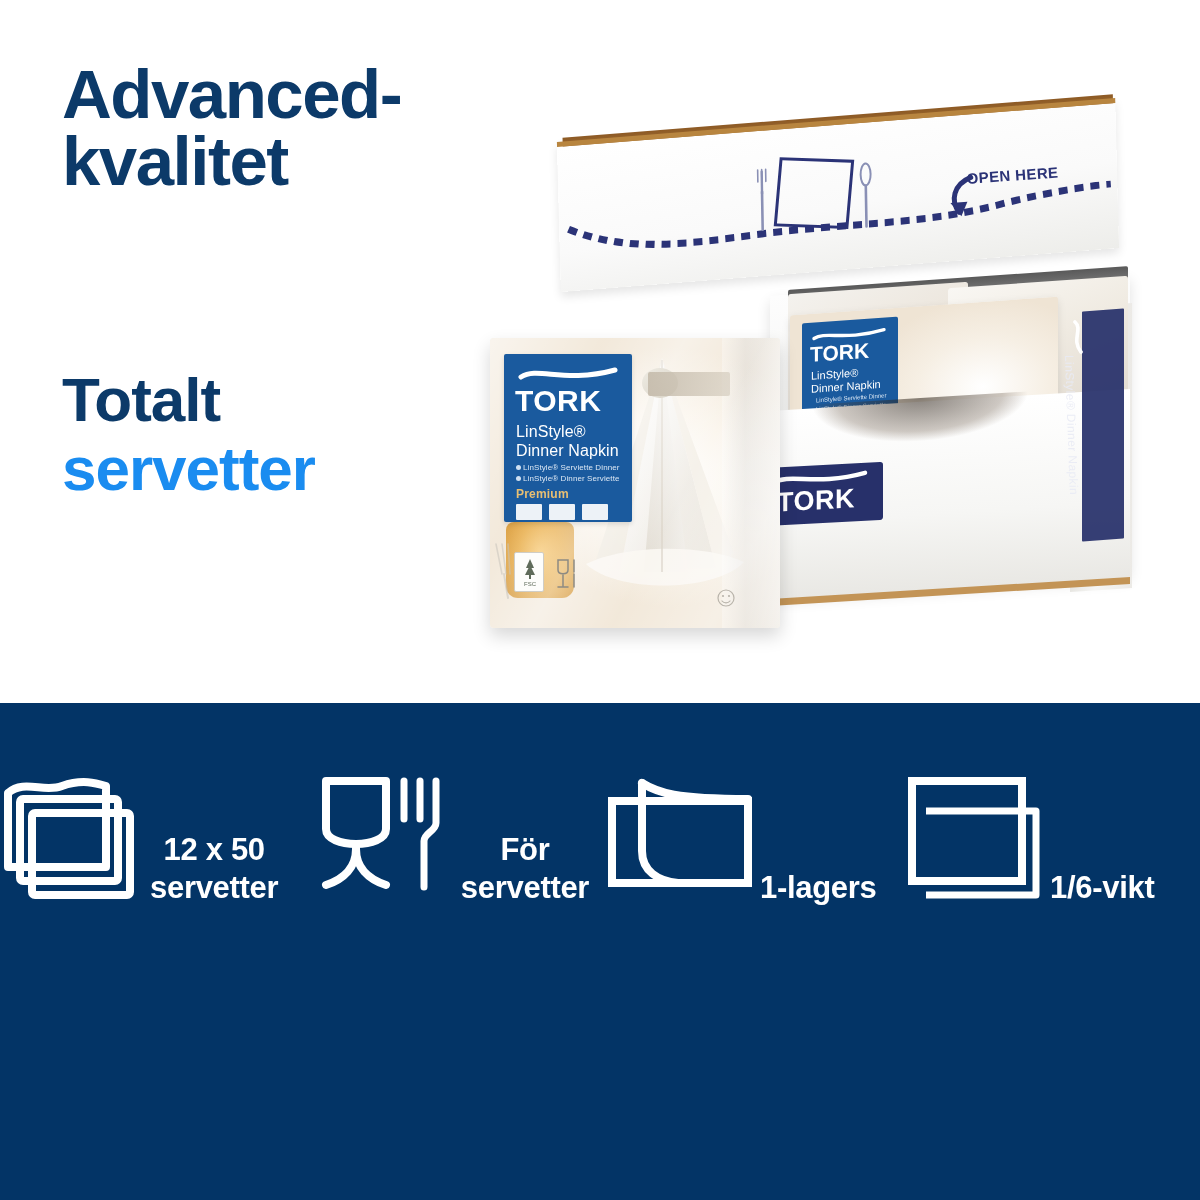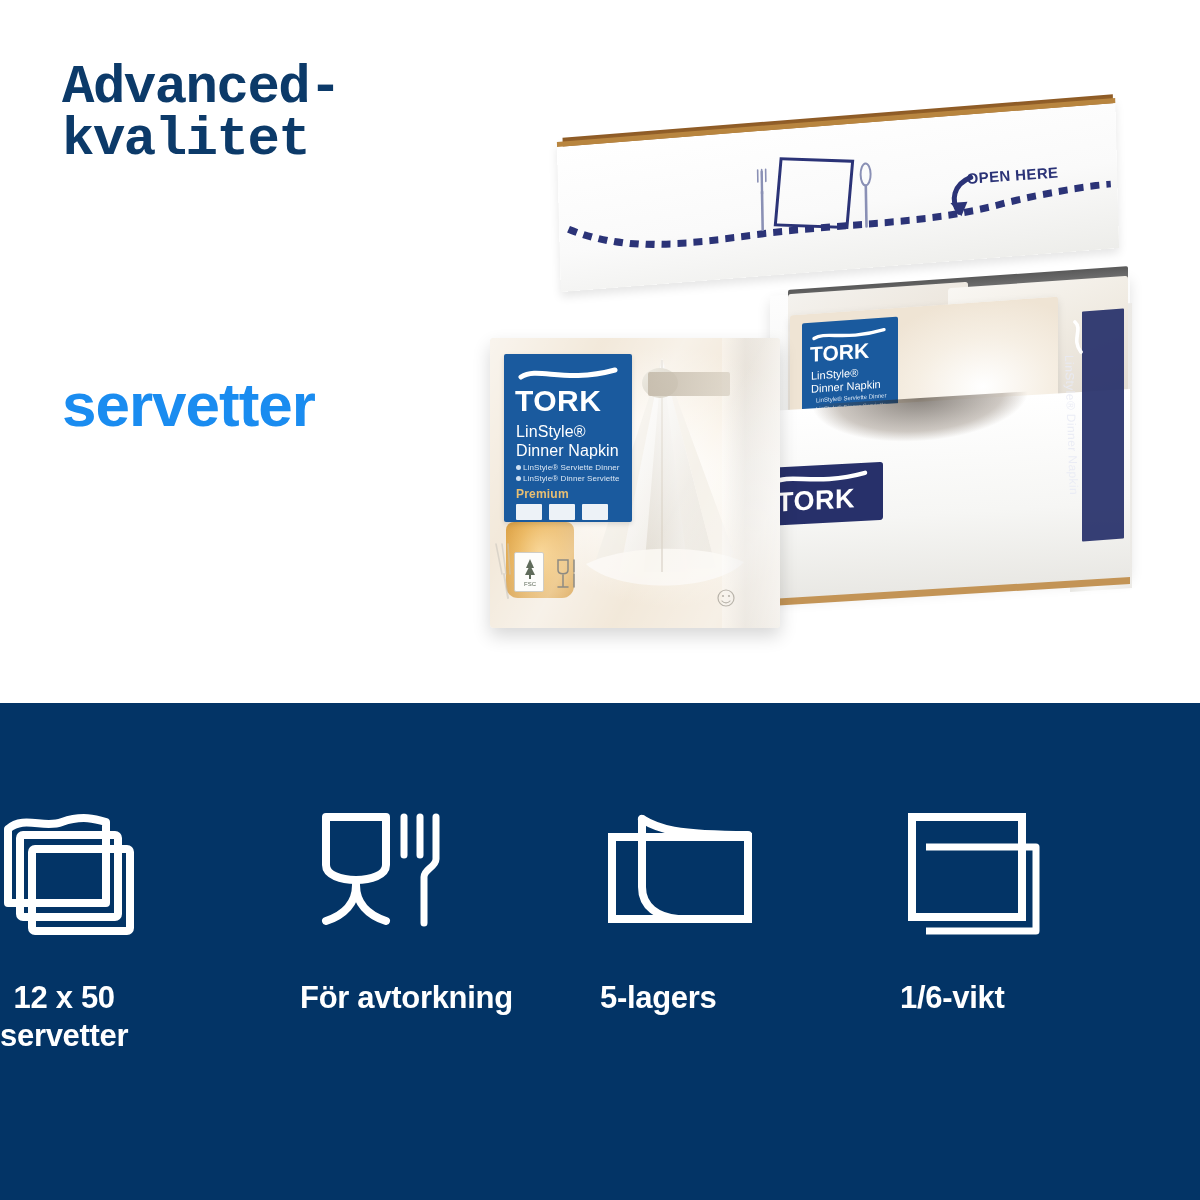--- a/index.html
+++ b/index.html
@@ -10,22 +10,22 @@
     overflow:hidden;
     position:relative;
   }
   .page { position:relative; width:1200px; height:1200px; background:#fff; }
 
   
   .top-section { position:absolute; left:0; top:0; width:1200px; height:703px; background:#ffffff; }
 
   .headline {
     position:absolute; left:62px; top:62px;
-    font-size:54px; line-height:0.97; font-weight:bold;
-    color:#0c3a69; letter-spacing:-1.5px; white-space:pre-line;font-family:Liberation Mono, monospace;
+    font-size:69px; line-height:0.97; font-weight:bold;
+    color:#0c3a69; letter-spacing:-1.5px; white-space:pre-line;
   }
   .totalt-block { position:absolute; left:62px; top:368px; }
   .totalt-line {
     font-size:62px; line-height:1.03; font-weight:bold;
     color:#0c3a69; letter-spacing:-1px;
   }
   .count-line {
     font-size:62px; line-height:1.18; font-weight:bold;
     color:#1a8cf0; letter-spacing:-1px;
   }
@@ -242,41 +242,42 @@
   
   .bottom-section {
     position:absolute; left:0; top:703px; width:1200px; height:497px;
     background:#033466;
   }
   .feature-row {
     position:absolute; left:0; top:0; width:1200px; height:497px;
     display:flex; align-items:flex-start;
   }
   .feature {
-    flex:1 1 0; display:flex; flex-direction:column; align-items:flex-start;
-    padding-top:100px;
+    flex:1 1 0; display:flex; align-items:flex-end;
+    padding-top:64px;
   }
   .feature-icon { height:140px; display:flex; align-items:center; justify-content:center; }
   .feature-label {
     margin-top:36px; color:#ffffff; font-size:31px; font-weight:bold;
     line-height:1.22; text-align:center; letter-spacing:-0.3px; white-space:pre-line;
   }
   .f1 .feature-label, .f3 .feature-label, .f4 .feature-label { text-align:center; }
 </style>
 </head>
 <body>
 
 <div class="page">
 
   <div class="top-section">
 
     <div class="headline">Advanced-
 kvalitet</div>
 
     <div class="totalt-block">
+      <div class="totalt-line">Totalt</div>
       <div class="servetter-line">servetter</div>
     </div>
 
     <div class="product-photo">
 
       <div class="ph carton-body"></div>
       <div class="ph carton-sidepanel"></div>
 
       <div class="ph dark-wrap"></div>
       <div class="ph pack-inside-a"></div>
@@ -454,32 +455,32 @@
         <div class="feature-icon">
           <svg width="150" height="140" viewBox="0 0 150 140">
             <path d="M26 14 L86 14 L86 62 C86 82, 26 82, 26 62 Z" fill="none" stroke="#ffffff" stroke-width="8" stroke-linejoin="round"></path>
             <path d="M56 82 C56 100, 44 112, 26 118" fill="none" stroke="#ffffff" stroke-width="8" stroke-linecap="round"></path>
             <path d="M56 82 C56 100, 68 112, 86 118" fill="none" stroke="#ffffff" stroke-width="8" stroke-linecap="round"></path>
             <path d="M104 14 L104 52" fill="none" stroke="#ffffff" stroke-width="7" stroke-linecap="round"></path>
             <path d="M120 14 L120 52" fill="none" stroke="#ffffff" stroke-width="7" stroke-linecap="round"></path>
             <path d="M136 14 L136 56 C136 64, 124 66, 124 74 L124 120" fill="none" stroke="#ffffff" stroke-width="7" stroke-linecap="round" stroke-linejoin="round"></path>
           </svg>
         </div>
-        <div class="feature-label">För avtorkning</div>
+        <div class="feature-label">För servetter</div>
       </div>
 
       <div class="feature f3">
         <div class="feature-icon">
           <svg width="160" height="140" viewBox="0 0 160 140">
             <rect x="12" y="34" width="136" height="82" fill="none" stroke="#ffffff" stroke-width="8"></rect>
             <path d="M42 16 C58 26, 76 32, 148 32 L148 34" fill="none" stroke="#ffffff" stroke-width="8" stroke-linejoin="round" stroke-linecap="round"></path>
             <path d="M42 16 L42 84 C42 104, 58 114, 78 116 L12 116" fill="none" stroke="#ffffff" stroke-width="8" stroke-linejoin="round" stroke-linecap="round"></path>
           </svg>
         </div>
-        <div class="feature-label">5-lagers</div>
+        <div class="feature-label">1-lagers</div>
       </div>
 
       <div class="feature f4">
         <div class="feature-icon">
           <svg width="150" height="140" viewBox="0 0 150 140">
             <path d="M26 44 L136 44 L136 128 L26 128" fill="none" stroke="#ffffff" stroke-width="7" stroke-linejoin="round"></path>
             <rect x="12" y="14" width="110" height="100" fill="none" stroke="#ffffff" stroke-width="8"></rect>
           </svg>
         </div>
         <div class="feature-label">1/6-vikt</div>

